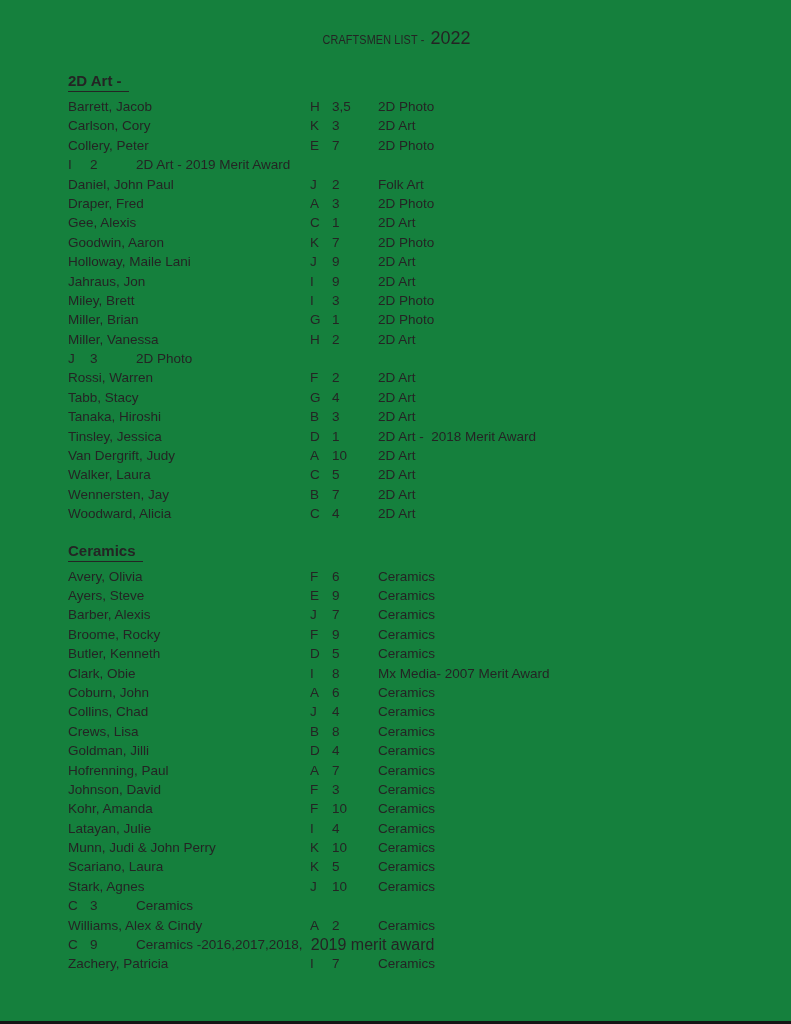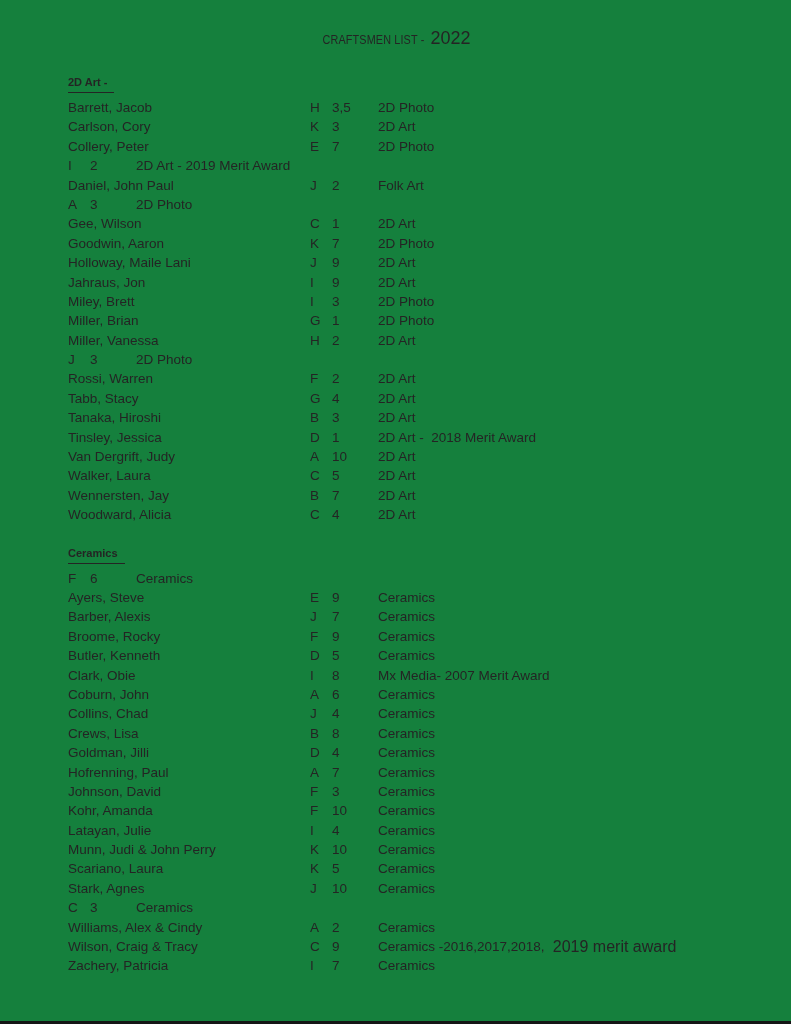--- a/index.html
+++ b/index.html
@@ -42,21 +42,21 @@
   }
   .section {
     margin-top: 18px;
   }
   .content .section:first-child {
     margin-top: 23px;
   }
   .section-heading {
     display: inline-block;
     margin: 0 0 5px 0;
-    font-size: 11px;
+    font-size: 15px;
     font-weight: bold;
     line-height: 18px;
     border-bottom: 1.6px solid #242424;
     padding-right: 7px;
     padding-bottom: 1px;
   }
   .rows { }
   .row {
     display: flex;
     align-items: center;
@@ -154,30 +154,31 @@
     <span class="name">Daniel, John Paul</span>
     <span class="booth">
               <span class="booth-letter">J</span>
               <span class="booth-number">2</span>
             </span>
     <span class="cat">Folk Art</span>
 
   </div>
 
   <div class="row">
+    <span class="name">Draper, Fred</span>
     <span class="booth">
               <span class="booth-letter">A</span>
               <span class="booth-number">3</span>
             </span>
     <span class="cat">2D Photo</span>
 
   </div>
 
   <div class="row">
-    <span class="name">Gee, Wilson</span>
+    <span class="name">Gee, Alexis</span>
     <span class="booth">
               <span class="booth-letter">C</span>
               <span class="booth-number">1</span>
             </span>
     <span class="cat">2D Art</span>
 
   </div>
 
   <div class="row">
     <span class="name">Goodwin, Aaron</span>
@@ -327,20 +328,21 @@
     <span class="cat">2D Art</span>
 
   </div>
 </div>
   </section>
 
   <section class="section">
     <h2 class="section-heading">Ceramics</h2>
     <div class="rows">
   <div class="row">
+    <span class="name">Avery, Olivia</span>
     <span class="booth">
               <span class="booth-letter">F</span>
               <span class="booth-number">6</span>
             </span>
     <span class="cat">Ceramics</span>
 
   </div>
 
   <div class="row">
     <span class="name">Ayers, Steve</span>
@@ -515,21 +517,20 @@
     <span class="name">Williams, Alex &amp; Cindy</span>
     <span class="booth">
               <span class="booth-letter">A</span>
               <span class="booth-number">2</span>
             </span>
     <span class="cat">Ceramics</span>
 
   </div>
 
   <div class="row">
-    <span class="name">Wilson, Craig &amp; Tracy</span>
     <span class="booth">
               <span class="booth-letter">C</span>
               <span class="booth-number">9</span>
             </span>
     <span class="cat">Ceramics -2016,2017,2018, </span>
     <span class="cat cat-suffix"> 2019 merit award</span>
   </div>
 
   <div class="row">
     <span class="name">Zachery, Patricia</span>

